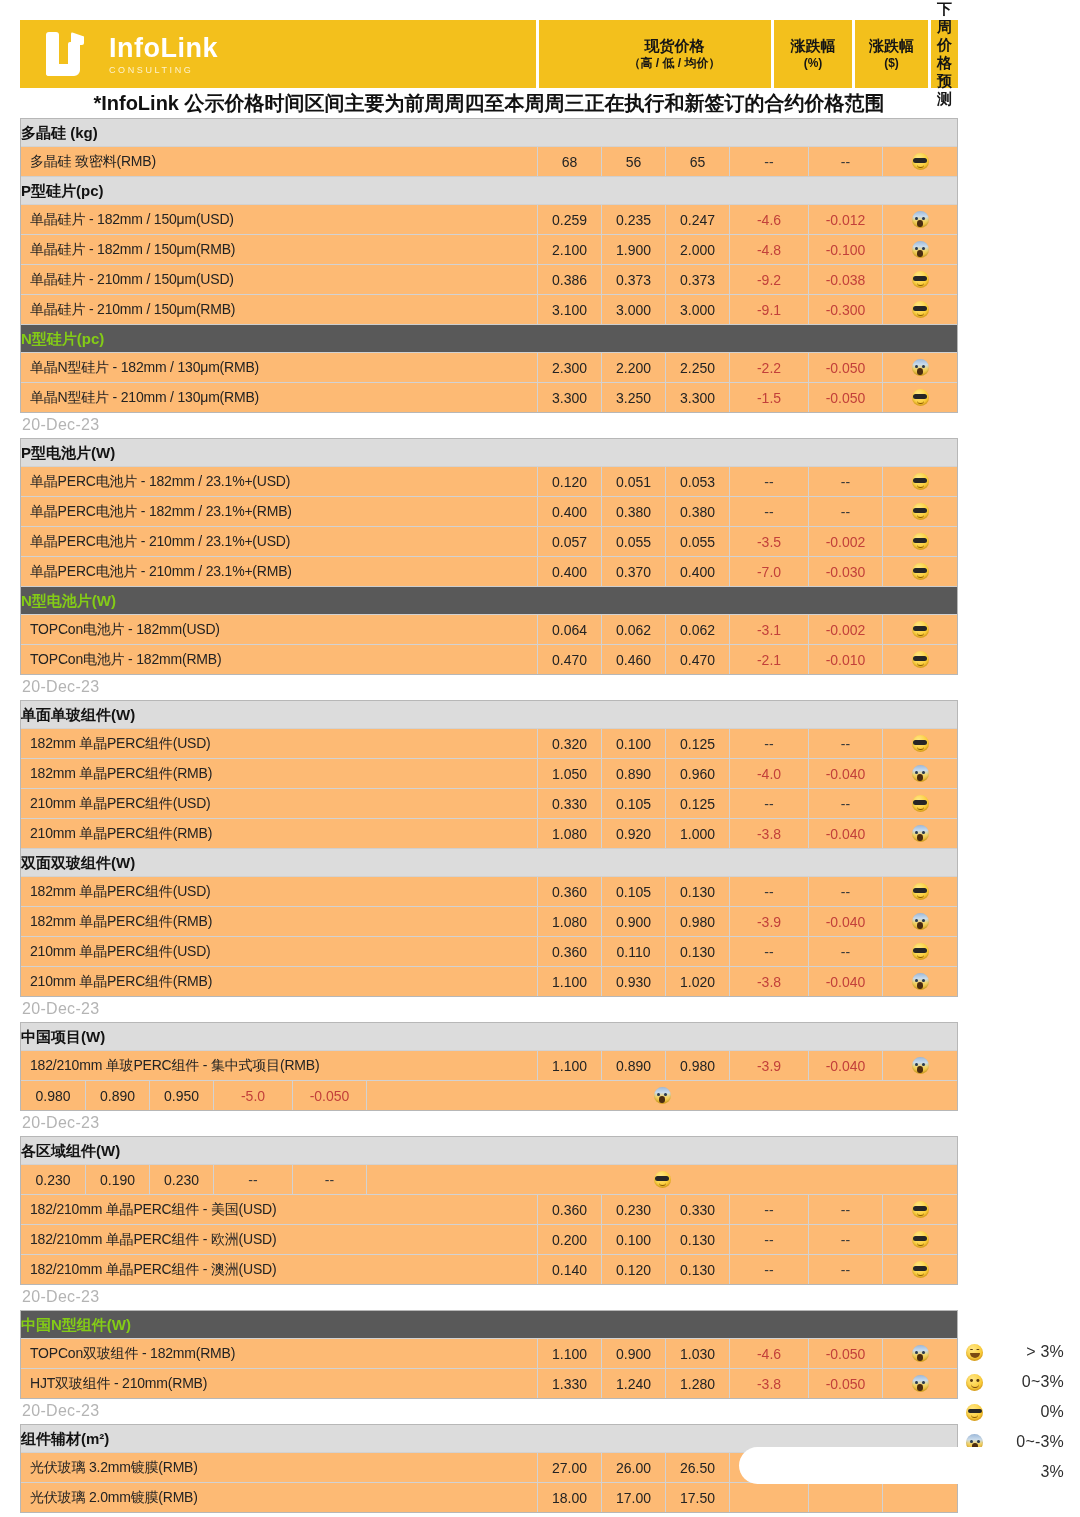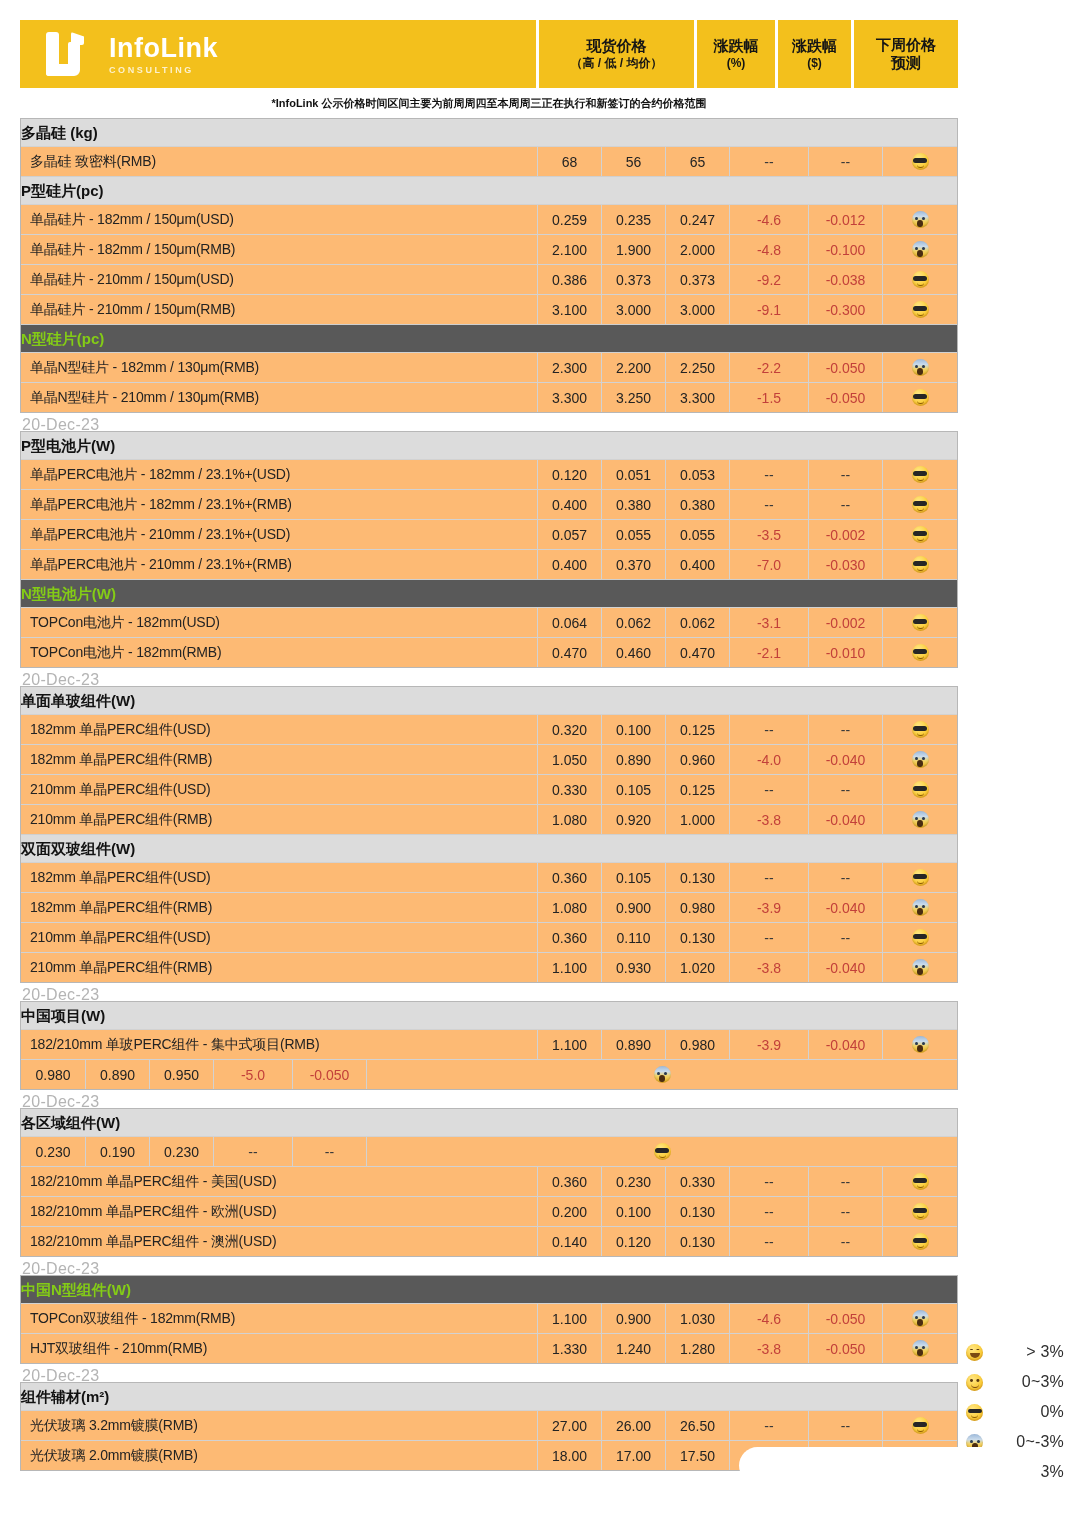--- a/index.html
+++ b/index.html
@@ -10,41 +10,41 @@
   }
   .sheet{position:absolute;left:20px;top:20px;width:938px;}
 
   
   .band{display:flex;gap:3px;height:68px;background:#ffffff;}
   .band .ycell{background:#F3C01C;display:flex;flex-direction:column;justify-content:center;
     align-items:center;text-align:center;font-weight:bold;color:#151515;}
   .band .l1{font-size:15px;line-height:18px;}
   .band .l2{font-size:12px;line-height:17px;}
   .cell-logo{width:516px;flex-direction:row !important;justify-content:flex-start !important;padding-left:26px;box-sizing:border-box;}
-  .cell-spot{width:155px;}
+  .cell-spot{width:193px;padding-left:39px;}
   .cell-pct{width:78px;}
   .cell-usd{width:73px;}
   .cell-forecast{flex:1;}
 
   
   .logo-mark{position:relative;width:50px;height:44px;margin-right:13px;flex:0 0 auto;}
   .logo-mark span{position:absolute;background:#ffffff;}
   .lm-a{left:0;top:0;width:13px;height:44px;border-radius:3px;}
   .lm-b{left:0;bottom:0;width:34px;height:12px;border-radius:0 3px 6px 3px;}
   .lm-c{left:22px;top:10px;width:12px;height:26px;border-radius:2px;}
   .lm-d{left:25px;top:0;width:13px;height:13px;border-radius:2px;clip-path:polygon(0 0,100% 35%,100% 100%,0 100%);}
   .brand-stack{display:flex;flex-direction:column;align-items:flex-start;}
   .brand-name{color:#ffffff;font-size:27px;font-weight:bold;line-height:28px;letter-spacing:0.5px;}
-  .brand-sub{color:rgba(255,255,255,0.78);font-size:9px;font-weight:bold;letter-spacing:2.6px;margin-top:3px;}
-
-  
-  .notice{height:30px;line-height:30px;text-align:center;font-weight:bold;font-size:11px;color:#111;}
-
-  
-  .group{border:1px solid #b7b7b7;margin-top:0;background:#fff;}
+  .brand-sub{color:rgba(255,255,255,0.78);font-size:9px;font-weight:normal;letter-spacing:2.6px;margin-top:3px;}
+
+  
+  .notice{height:30px;line-height:30px;text-align:center;font-weight:bold;font-size:20px;color:#111;}
+
+  
+  .group{border:1px solid #b7b7b7;margin-top:7px;background:#fff;}
   .groups > .group:first-child{margin-top:0;}
   .section-title{height:27px;line-height:27px;text-align:left;font-weight:bold;font-size:15px;
     background:#DCDCDC;color:#121212;}
   .section-title.dark{background:#595959;color:#84cc16;}
   .section-title:not(:first-child){border-top:1px solid #cfcfcf;}
   .row{display:flex;height:29px;border-top:1px solid #d2d2d2;background:#fdba74;}
   .cell{box-sizing:border-box;display:flex;align-items:center;justify-content:center;font-size:14px;color:#232323;}
   .cell + .cell{border-left:1px solid #d2d2d2;}
   .c-lab{width:516px;justify-content:flex-start;padding-left:9px;letter-spacing:-0.2px;}
   .c-high,.c-low,.c-avg{width:64px;}

